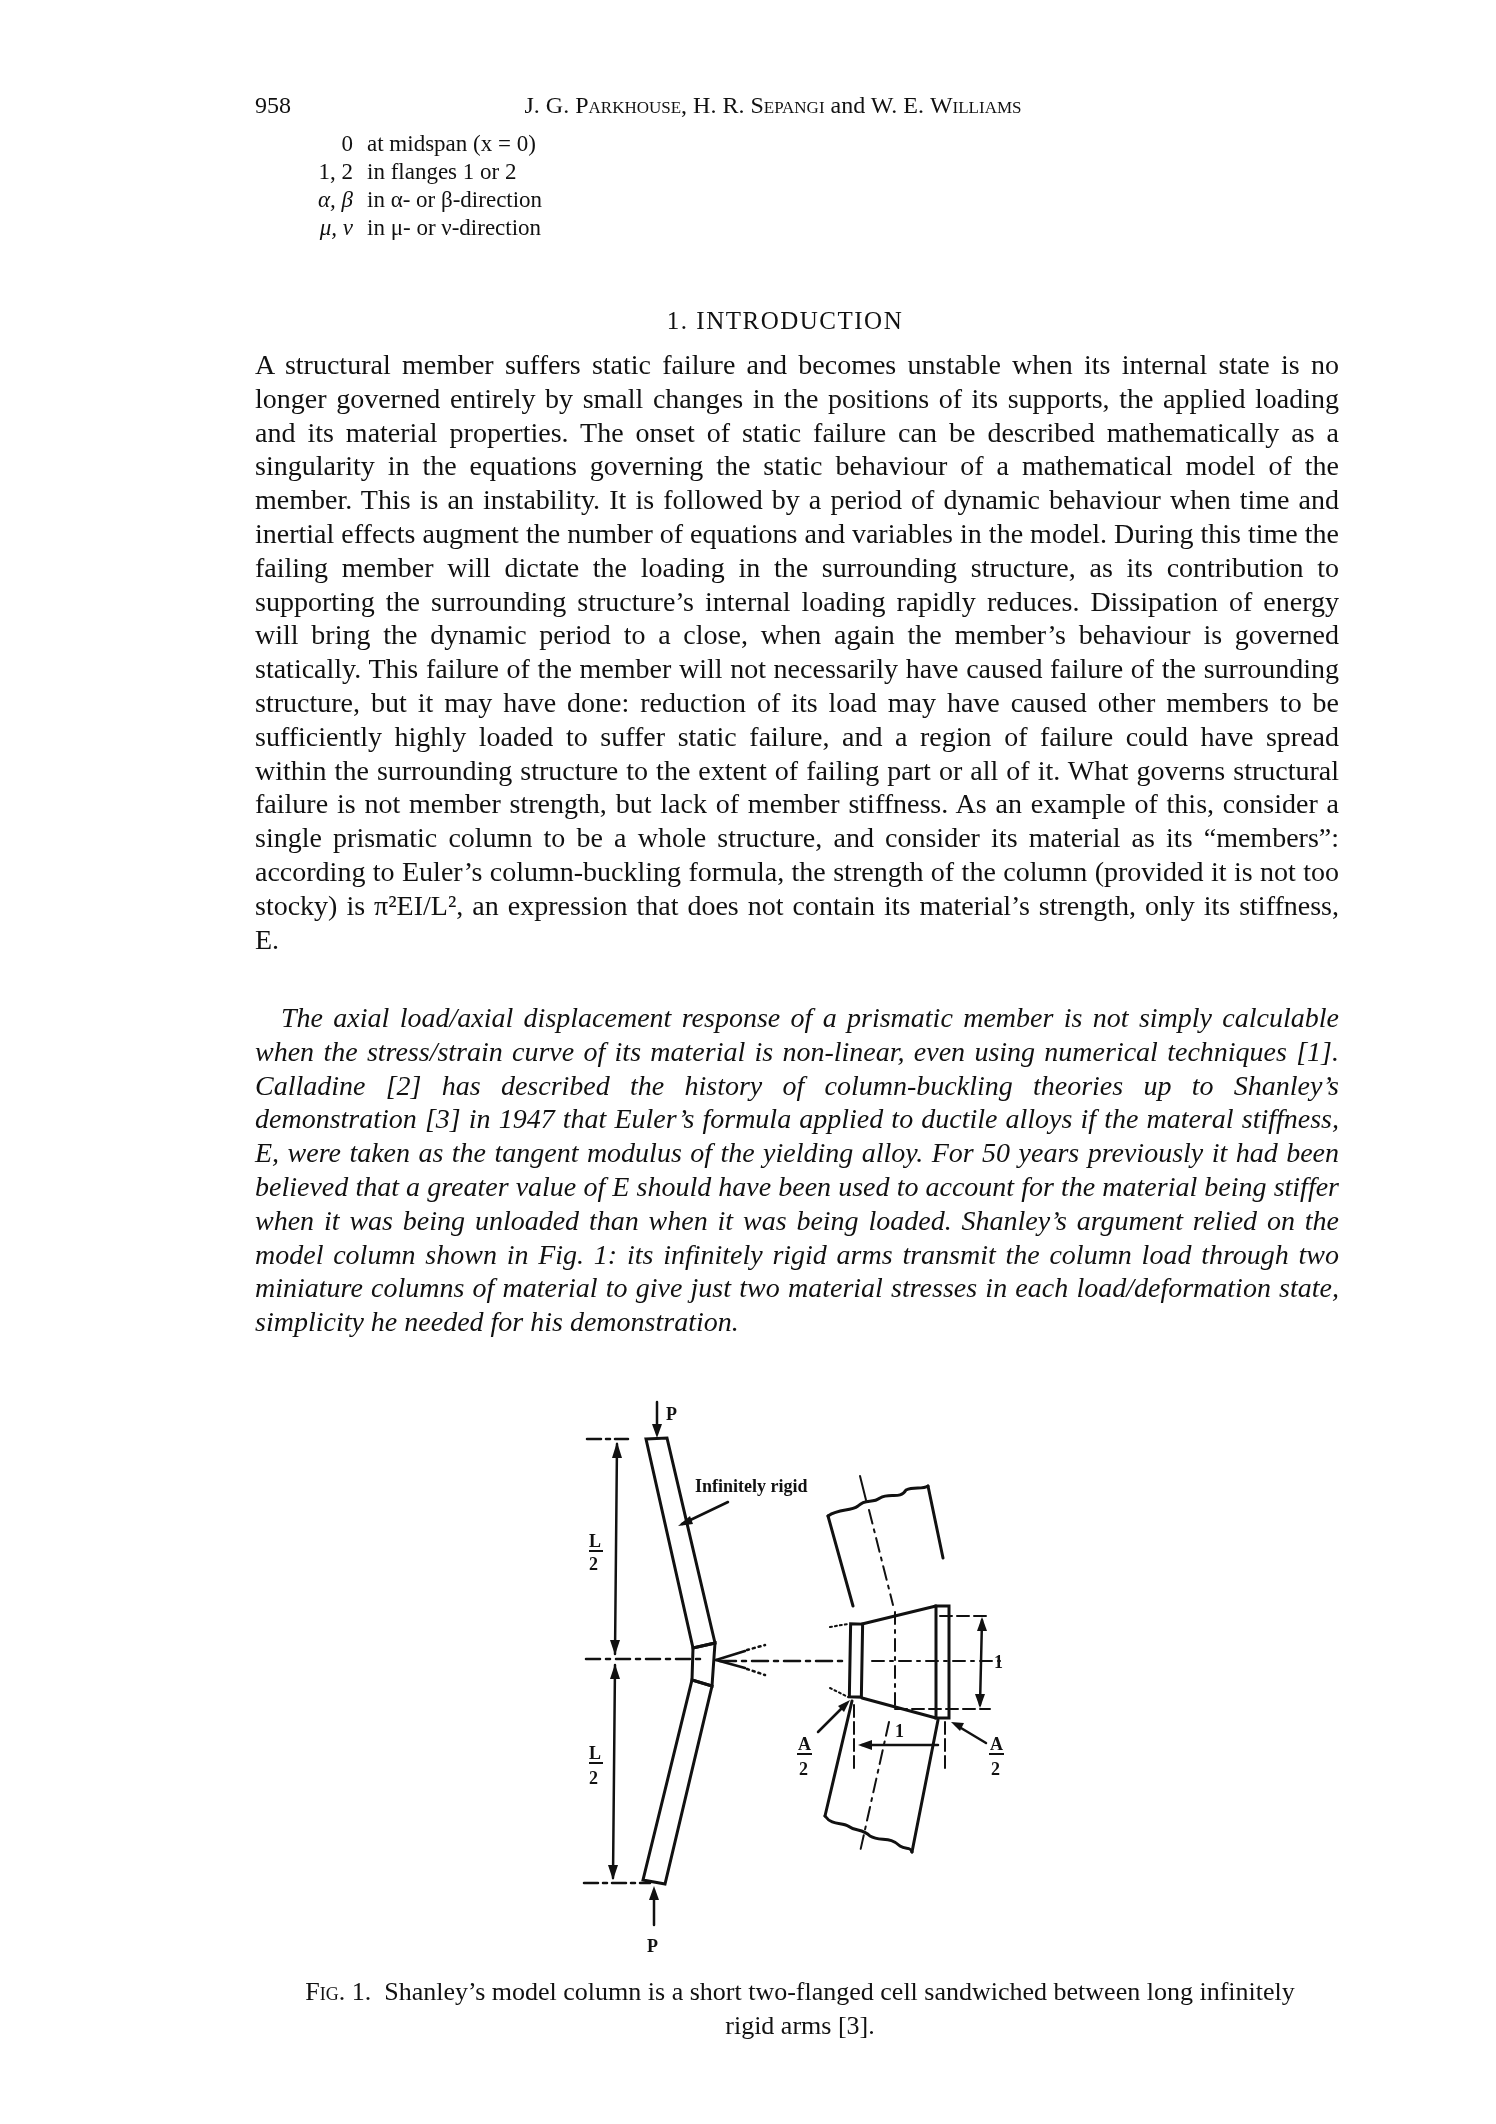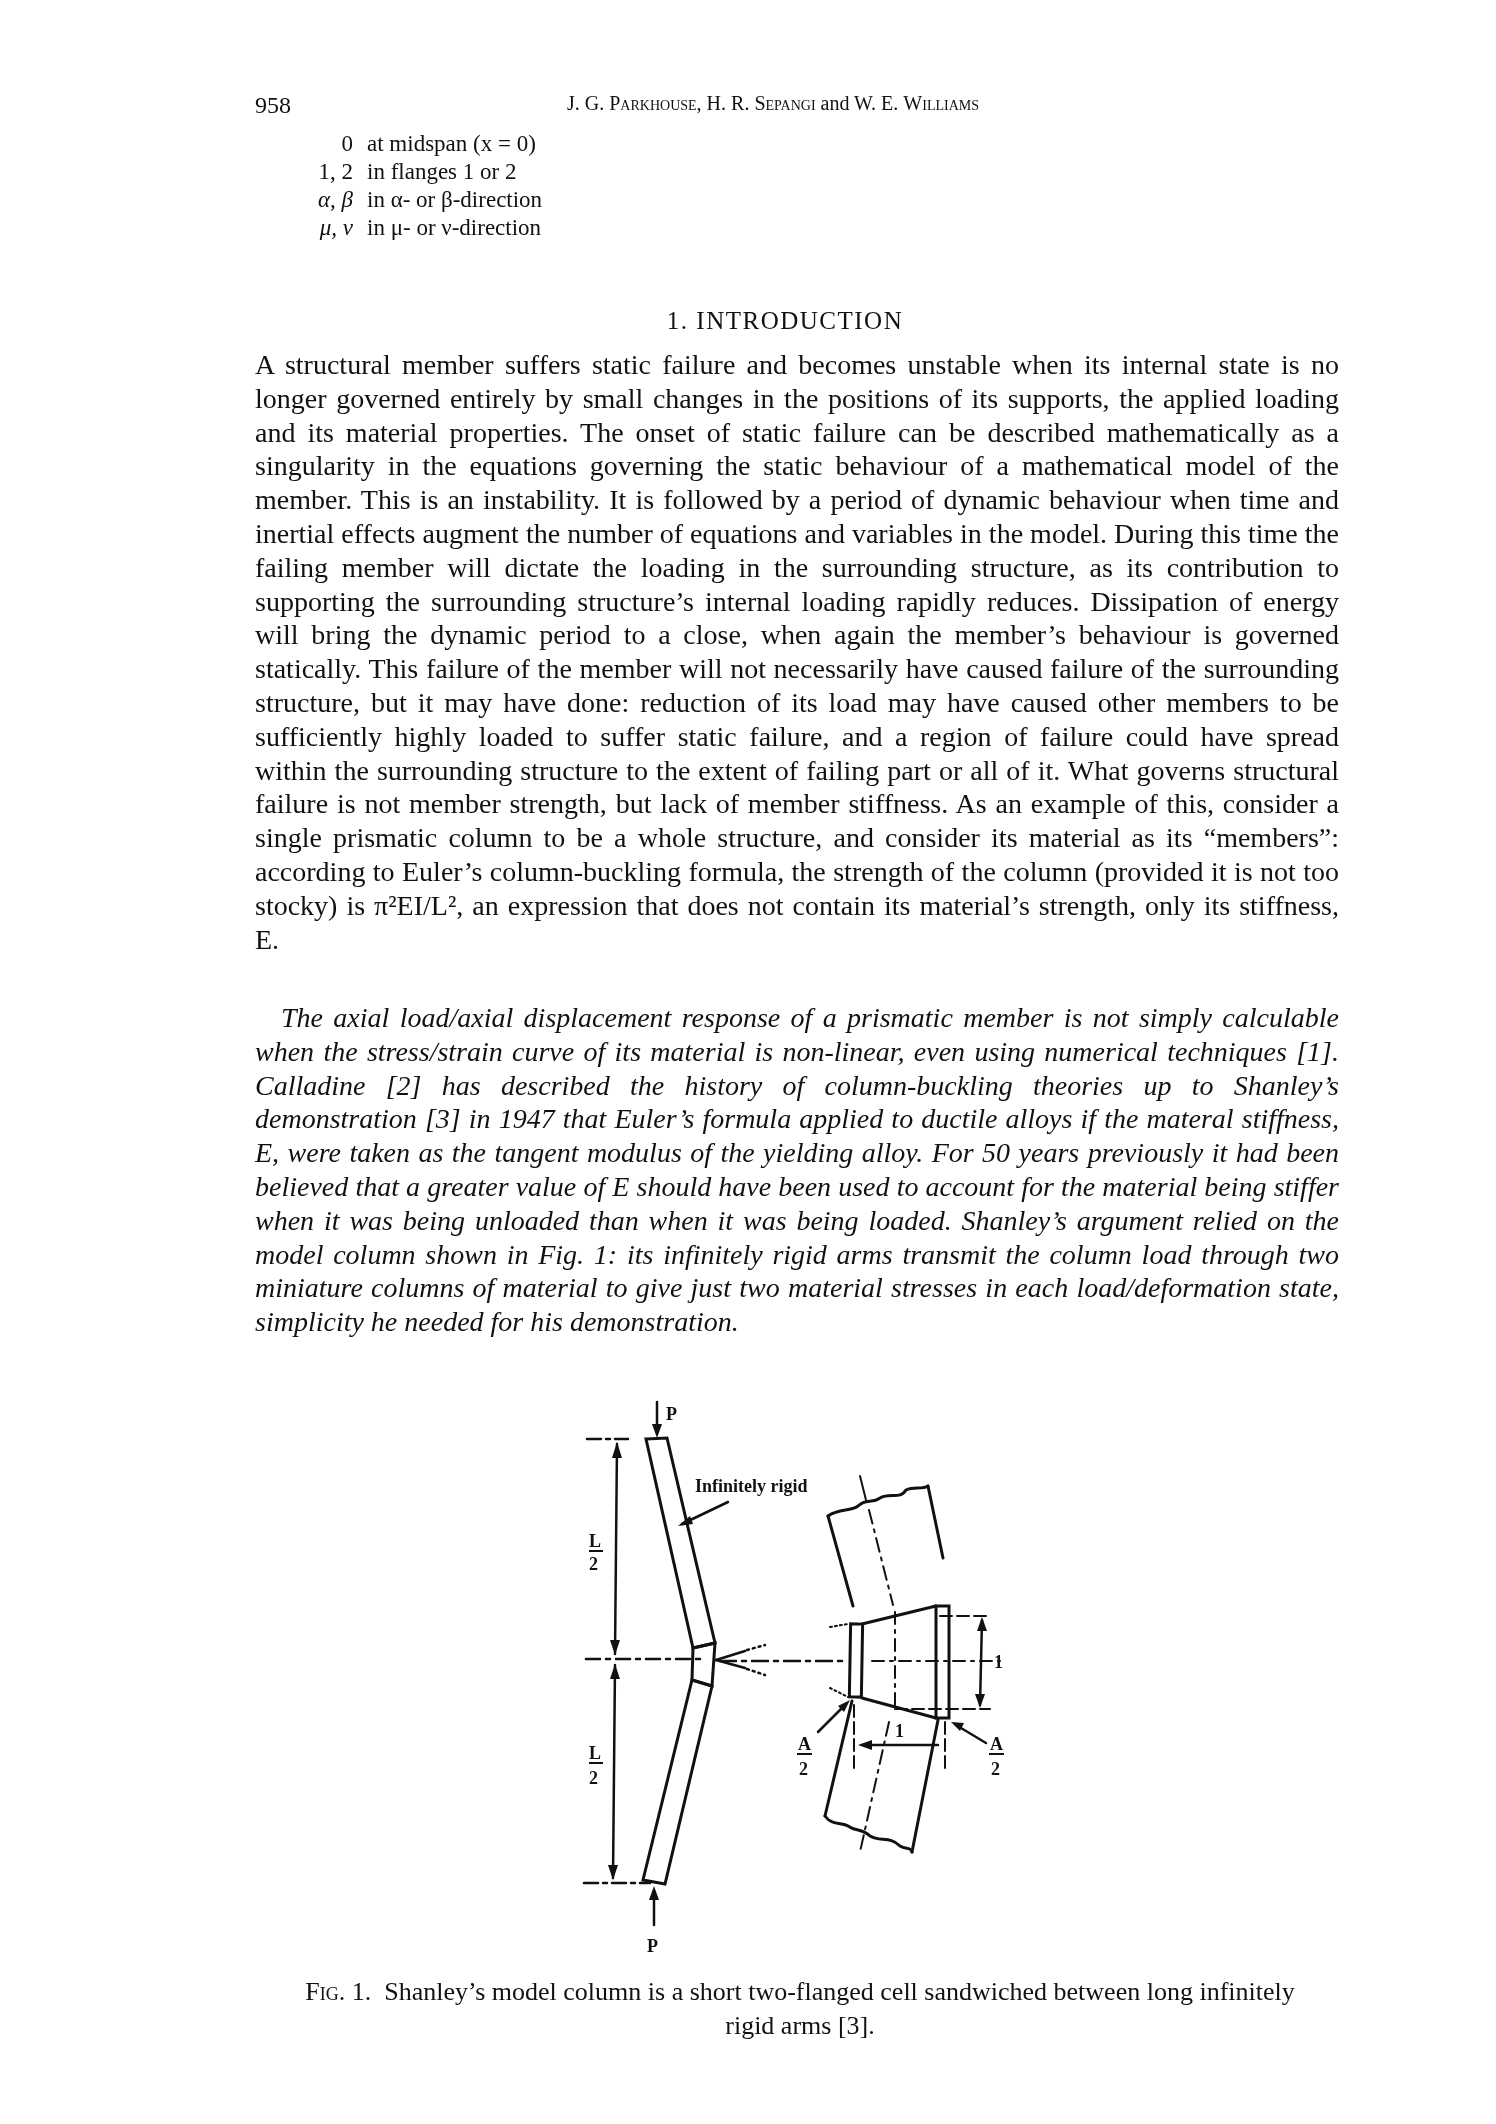--- a/index.html
+++ b/index.html
@@ -1,20 +1,20 @@
 <!DOCTYPE html>
 <html><head>
 <meta charset="utf-8">
 <style>
   html, body { margin: 0; padding: 0; background: #ffffff; }
   body { width: 1496px; height: 2124px; position: relative; overflow: hidden;
          font-family: "Liberation Serif", "DejaVu Serif", serif; color: #111; }
   .abs { position: absolute; }
   #page-number { left: 255px; top: 92px; font-size: 24px; }
-  #running-head { left: 0; width: 1376px; top: 92px; text-align: center; font-size: 20px; padding-left: 170px; box-sizing: border-box; }
+  #running-head { left: 0; width: 1376px; top: 92px; text-align: center; font-size: 24px; padding-left: 170px; box-sizing: border-box; }
   #running-head .sc { font-variant: small-caps; }
   #symbols { left: 300px; top: 130px; font-size: 23px; line-height: 28px; }
   #symbols .row { display: flex; }
   #symbols .sym { width: 53px; text-align: right; padding-right: 14px; font-style: normal; }
   #section-heading { left: 0; width: 1496px; top: 307px; text-align: center; font-size: 25px; letter-spacing: 1.5px; padding-left: 74px; box-sizing: border-box; }
   .para { left: 255px; width: 1084px; font-size: 28px; line-height: 33.8px; text-align: justify; }
   #para-1 { top: 348px; }
   #para-2 { top: 1001px; text-indent: 26px; font-style: italic; }
   #figure { left: 560px; top: 1380px; width: 460px; height: 580px; }
   #caption { left: 300px; width: 1000px; top: 1975px; text-align: center; font-size: 26px; line-height: 34px; }

